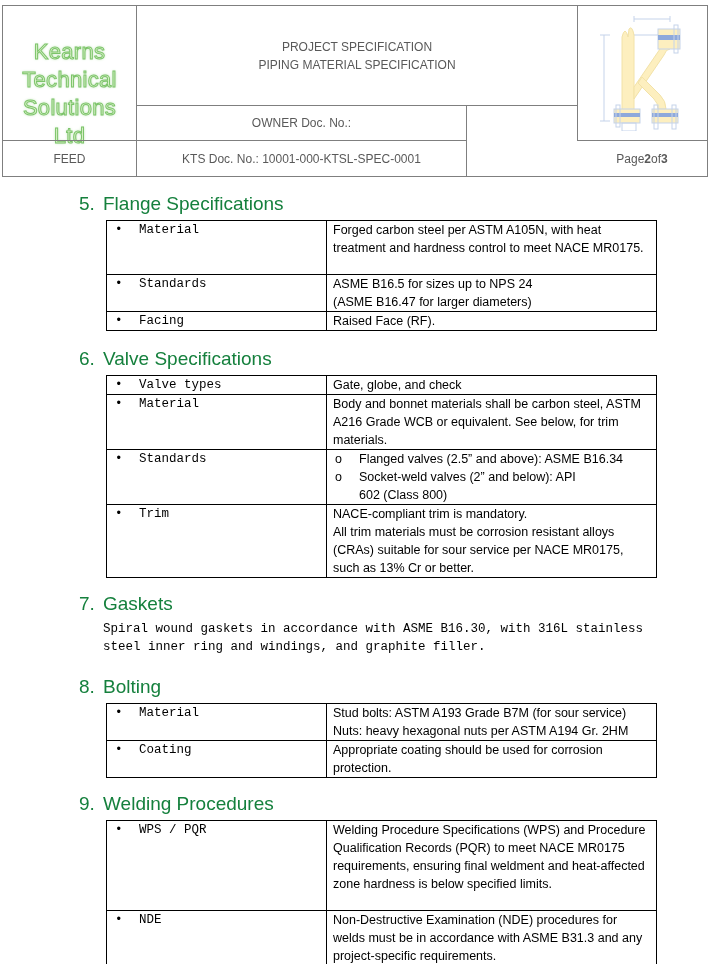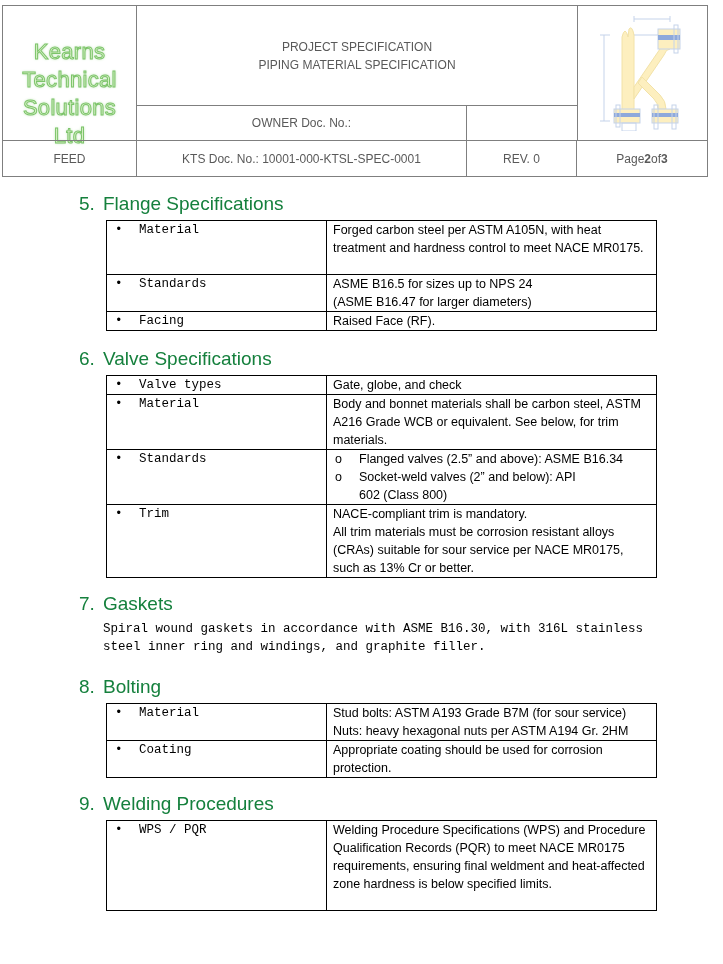--- a/index.html
+++ b/index.html
@@ -82,21 +82,20 @@
       <rect x="24" y="108" width="14" height="8" fill="none" stroke="#c5d3ea"></rect>
 
       <rect x="54" y="94" width="26" height="14" fill="#fdefbf" stroke="#c5d3ea"></rect>
       <rect x="54" y="98" width="26" height="4" fill="#8ea9db"></rect>
       <rect x="56" y="90" width="4" height="24" fill="none" stroke="#c5d3ea"></rect>
       <rect x="74" y="90" width="4" height="24" fill="none" stroke="#c5d3ea"></rect>
     </svg>
   </div>
   <div class="cell row2 feed-cell">FEED</div>
   <div class="cell row2 kts-cell">KTS Doc. No.: 10001-000-KTSL-SPEC-0001</div>
-  <div class="cell row2 rev-cell">REV. 0</div>
   <div class="cell row2 page-cell">
     <span>Page </span>
       <b>2</b>
       <span> of </span>
       <b>3</b>
   </div>
 </div>
 
 <div class="sec-h" style="top:193px;">
   <span class="num">5.</span><span>Flange Specifications</span>
@@ -183,14 +182,18 @@
 
 <div class="sec-h" style="top:793px;">
   <span class="num">9.</span><span>Welding Procedures</span>
 </div>
 <table class="spec" style="top:820px;">
   <tbody>
       <tr style="height:90px;">
     <td class="k"><span class="bul">•</span><span>WPS / PQR</span></td>
     <td class="v">Welding Procedure Specifications (WPS) and Procedure Qualification Records (PQR) to meet NACE MR0175 requirements, ensuring final weldment and heat-affected zone hardness is below specified limits.</td>
   </tr>
+  <tr>
+    <td class="k"><span class="bul">•</span><span>NDE</span></td>
+    <td class="v">Non-Destructive Examination (NDE) procedures for welds must be in accordance with ASME B31.3 and any project-specific requirements.</td>
+  </tr>
 </tbody>
   </table>
 
 </body></html>

